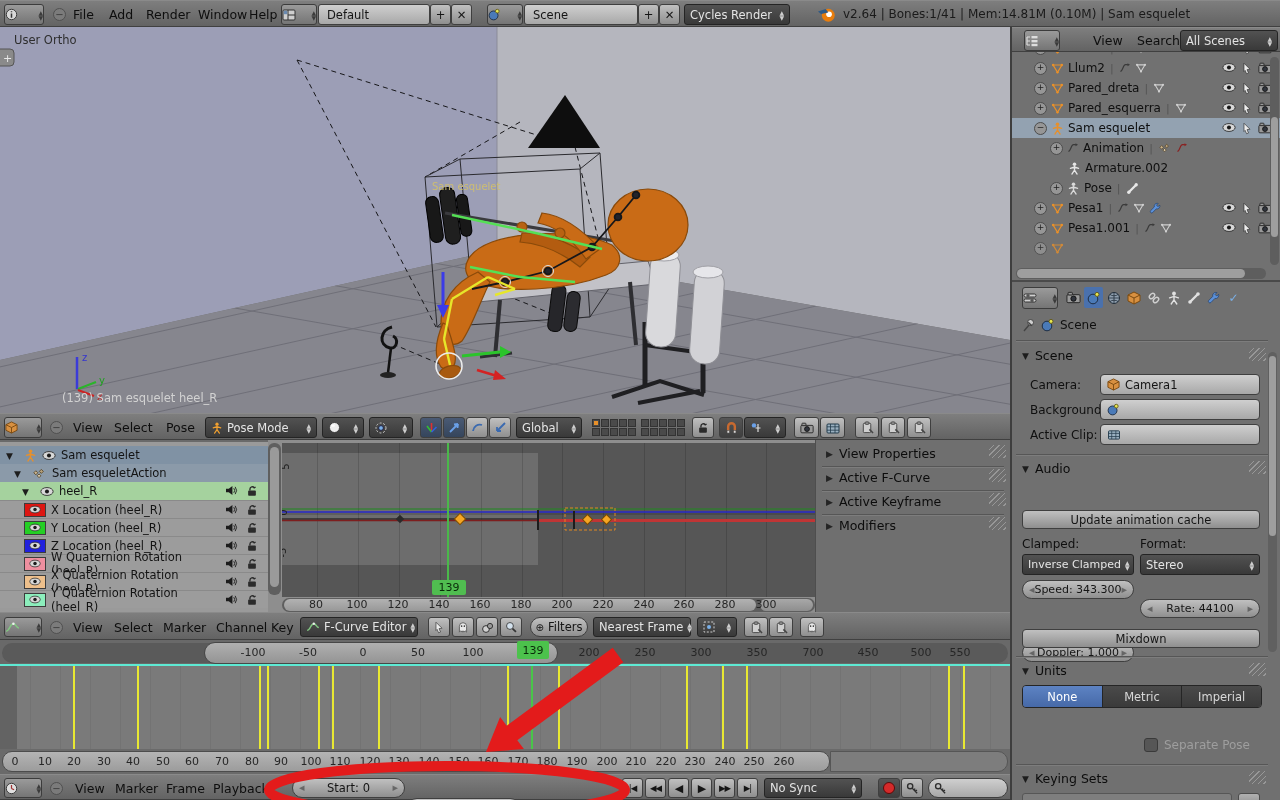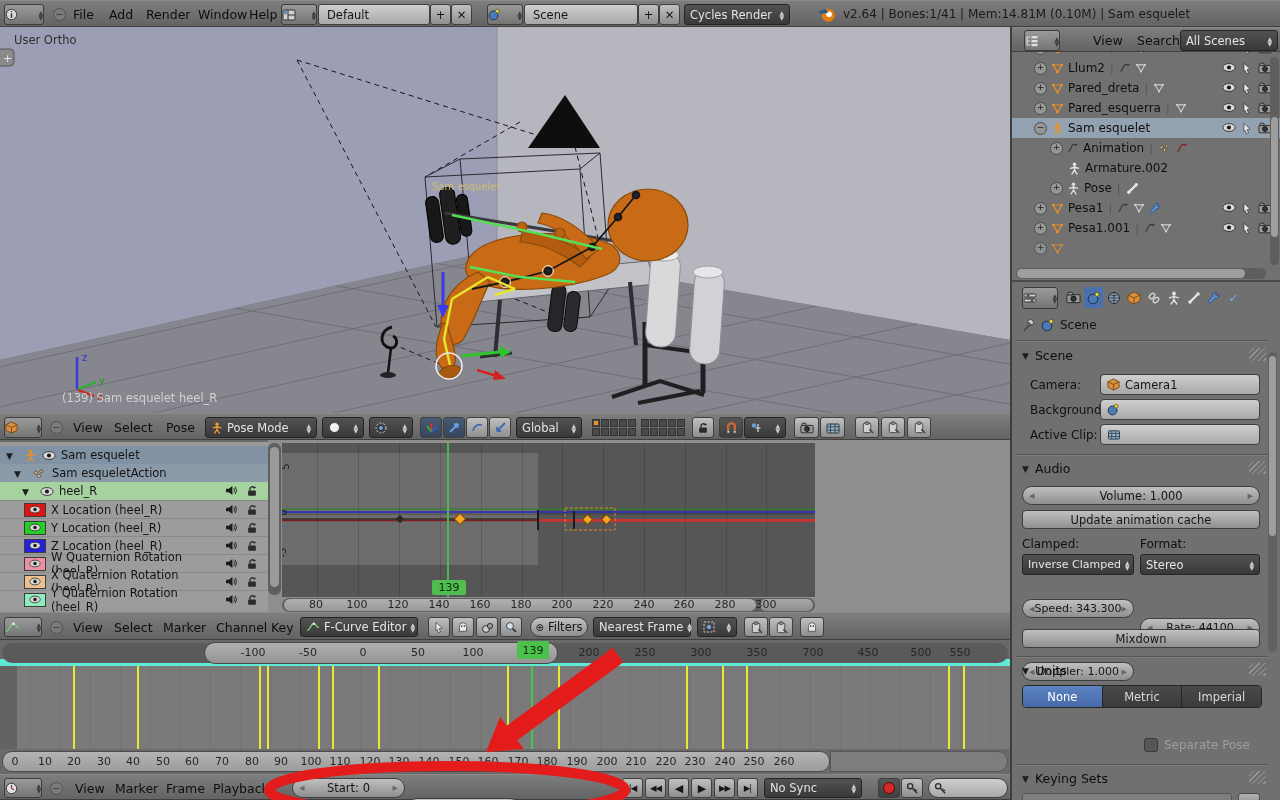--- a/index.html
+++ b/index.html
@@ -719,20 +719,33 @@
       <span class="tick" style="left:198px;top:0">160</span>
       <span class="tick" style="left:239px;top:0">180</span>
       <span class="tick" style="left:280px;top:0">200</span>
       <span class="tick" style="left:321px;top:0">220</span>
       <span class="tick" style="left:362px;top:0">240</span>
       <span class="tick" style="left:402px;top:0">260</span>
       <span class="tick" style="left:443px;top:0">280</span>
       <span class="tick" style="left:484px;top:0">300</span>
     </div>
 
+    <div class="abs" style="left:815px;top:0;width:195px;height:172px;background:#6f6f6f;border-left:1px solid #4e4e4e">
+      <div class="abs panelhead pc" style="left:10px;top:6px">View Properties</div>
+      <div class="grip" style="top:5px"></div>
+        <div class="hr" style="top:26px;left:6px;right:6px"></div>
+      <div class="abs panelhead pc" style="left:10px;top:30px">Active F-Curve</div>
+      <div class="grip" style="top:29px"></div>
+        <div class="hr" style="top:50px;left:6px;right:6px"></div>
+      <div class="abs panelhead pc" style="left:10px;top:54px">Active Keyframe</div>
+      <div class="grip" style="top:53px"></div>
+        <div class="hr" style="top:74px;left:6px;right:6px"></div>
+      <div class="abs panelhead pc" style="left:10px;top:78px">Modifiers</div>
+      <div class="grip" style="top:77px"></div>
+    </div>
 
     <div class="abs hbar" style="left:0;top:172px;width:1010px;height:28px">
       <div class="abs ebtn" style="left:4px;top:4px;width:38px;height:20px">
         <svg class="ic" width="15" height="11">
             <use href="#i-cuv"></use>
           </svg>
           <span class="updn dk"></span>
       </div>
       <div class="abs circ" style="left:50px;top:8px"></div>
       <span class="abs mn" style="left:70px;top:7px">View</span>
@@ -796,21 +809,21 @@
       <div class="abs btn sq" style="left:800px;top:4px;width:24px;height:20px">
         <svg class="ic" width="12" height="12">
             <use href="#i-gho"></use>
           </svg>
       </div>
     </div>
   </div>
 
   <div class="abs" style="left:0;top:640px;width:1010px;height:160px;background:#6f6f6f">
 
-    <div class="abs" style="left:0;top:0;width:1070px;height:26px;background:#696969;border-bottom:7px solid #5eead4">
+    <div class="abs" style="left:0;top:0;width:1070px;height:26px;background:#696969;border-bottom:2px solid #5eead4">
       <div class="abs" style="left:2px;top:3px;width:1006px;height:20px;background:#5a5a5a;border-radius:10px"></div>
       <div class="abs" style="left:204px;top:2px;width:354px;height:22px;background:linear-gradient(#b0b0b0,#949494);border-radius:11px;border:1px solid #474747"></div>
       <span class="tick" style="left:253px;top:6px">-100</span>
       <span class="tick" style="left:308px;top:6px">-50</span>
       <span class="tick" style="left:363px;top:6px">0</span>
       <span class="tick" style="left:418px;top:6px">50</span>
       <span class="tick" style="left:473px;top:6px">100</span>
       <span class="tick" style="left:528px;top:6px">150</span>
       <span class="tick" style="left:589px;top:6px">200</span>
       <span class="tick" style="left:645px;top:6px">250</span>
@@ -1250,23 +1263,20 @@
       <span class="abs lbl" style="left:18px;top:146px">Active Clip:</span>
       <div class="abs btn lt" style="left:88px;top:142px;width:160px;height:21px;justify-content:flex-start;gap:5px;padding-left:6px;border-radius:4px">
         <svg class="ic" width="14" height="11">
             <use href="#i-clip"></use>
           </svg>
       </div>
       <div class="hr" style="top:172px;left:4px;right:14px"></div>
 
       <div class="abs panelhead pt" style="left:10px;top:179px">Audio</div>
       <div class="grip" style="top:179px;right:16px"></div>
-      <div class="abs btn slider" style="left:10px;top:204px;width:238px;height:19px">
-        <span>Volume: 1.000</span>
-        </div>
       <div class="abs btn" style="left:10px;top:228px;width:238px;height:19px;border-radius:4px">
         <span>Update animation cache</span>
         </div>
       <span class="abs lbl" style="left:10px;top:255px">Clamped:</span>
       <span class="abs lbl" style="left:128px;top:255px">Format:</span>
       <div class="abs dd" style="left:10px;top:272px;width:112px;height:21px">
         <span style="font-size:11px">Inverse Clamped</span>
           <span class="updn"></span>
       </div>
       <div class="abs dd" style="left:128px;top:272px;width:120px;height:21px">

